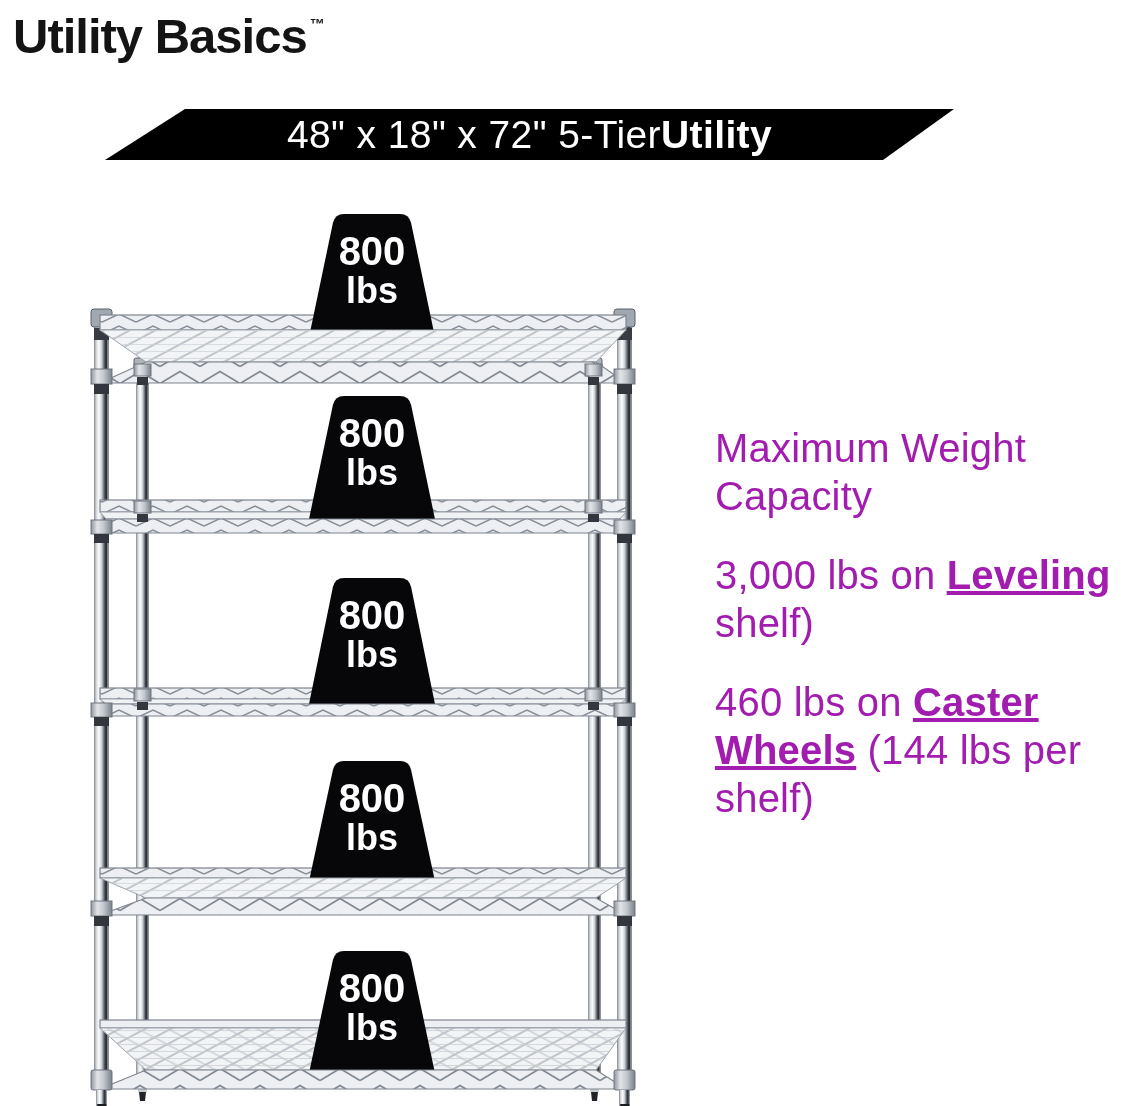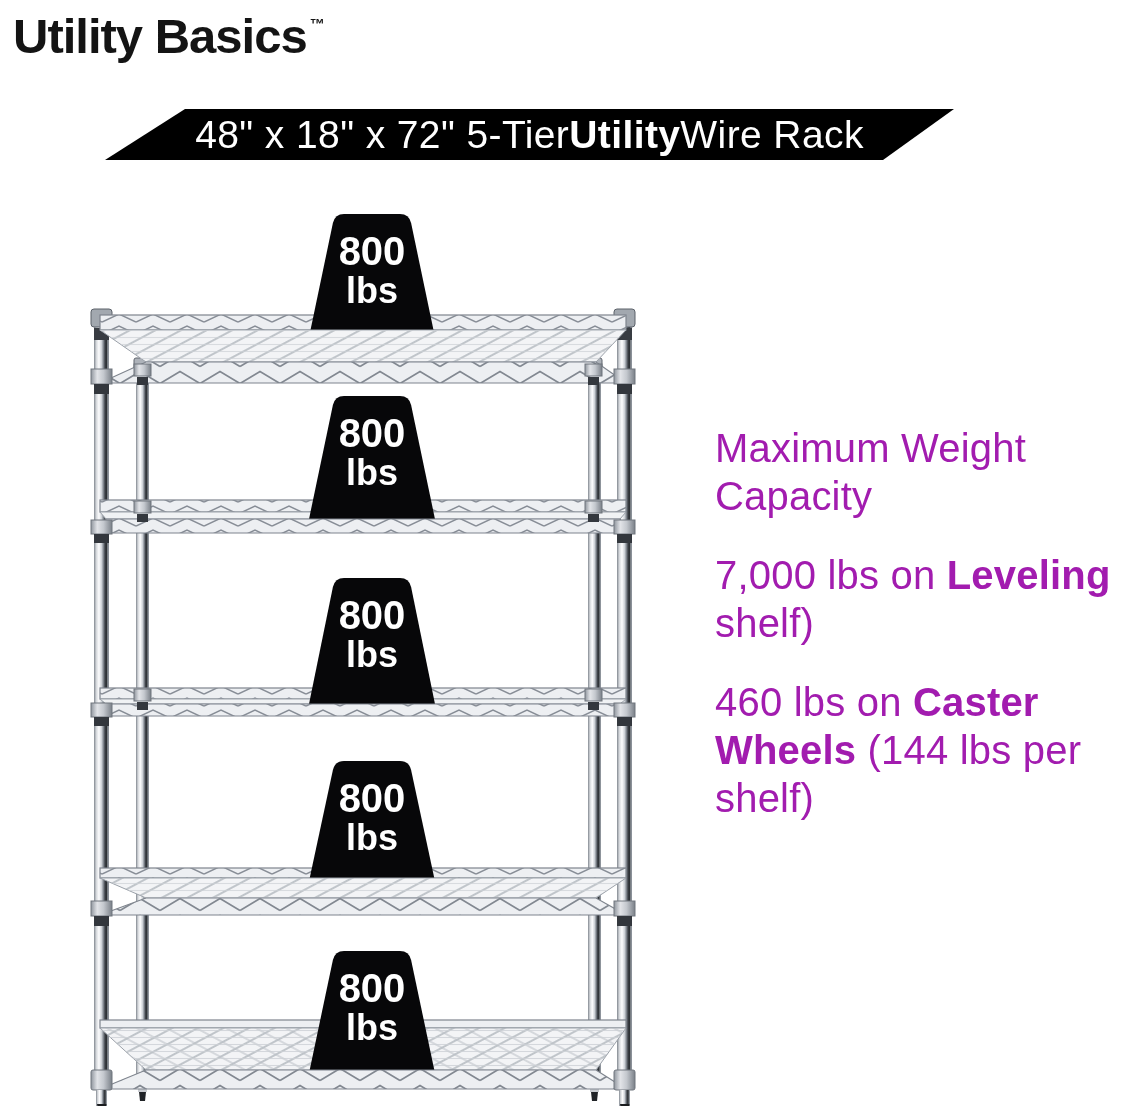--- a/index.html
+++ b/index.html
@@ -26,36 +26,35 @@
   .banner b{font-weight:700;}
   
   .rack-svg{position:absolute;left:0;top:0;}
   .tag-text{font-family:"Liberation Sans","DejaVu Sans",sans-serif;font-weight:700;fill:#ffffff;}
   
   .cap{
     position:absolute;left:715px;top:412px;width:400px;
     font-size:40px;line-height:48px;color:#a21caf;letter-spacing:0.2px;
   }
   .cap .line{white-space:nowrap;}
-  .cap b{font-weight:700;}
+  .cap b{font-weight:700;text-decoration:underline;}
   .para{margin-top:31px;}
 </style>
 </head>
 <body>
 
 <div class="canvas">
 
   <div class="logo">
     <span>Utility Basics</span><span class="tm">™</span>
   </div>
 
   <div class="banner">
     <span>48" x 18" x 72" 5-Tier </span>
       <b>Utility</b>
-      <span> Wire Rack</span>
   </div>
 
   <svg class="rack-svg" width="1126" height="1106" viewBox="0 0 1126 1106" xmlns="http://www.w3.org/2000/svg">
     <defs>
       <linearGradient id="gpost" x1="0" y1="0" x2="1" y2="0">
         <stop offset="0" stop-color="#81878f"></stop>
           <stop offset="0.15" stop-color="#d4d7db"></stop>
         <stop offset="0.33" stop-color="#fdfdfe"></stop>
           <stop offset="0.5" stop-color="#cfd3d8"></stop>
         <stop offset="0.62" stop-color="#878d95"></stop>
@@ -216,21 +215,21 @@
       <path d="M620 1092 L629.5 1092 L628 1101 L621.5 1101 Z" fill="#1b1d20"></path>
     </g>
   </svg>
 
   <div class="cap">
     <div>
       <div class="line">Maximum Weight</div>
       <div class="line">Capacity</div>
     </div>
     <div class="para">
-      <div class="line"><span>7,000 lbs on </span><b>Leveling</b></div>
+      <div class="line"><span>3,000 lbs on </span><b>Leveling</b></div>
       <div class="line"><span>shelf)</span></div>
     </div>
     <div class="para">
       <div class="line"><span>460 lbs on </span><b>Caster</b></div>
       <div class="line"><b>Wheels</b><span> (144 lbs per</span></div>
       <div class="line"><span>shelf)</span></div>
     </div>
   </div>
 
 </div>

